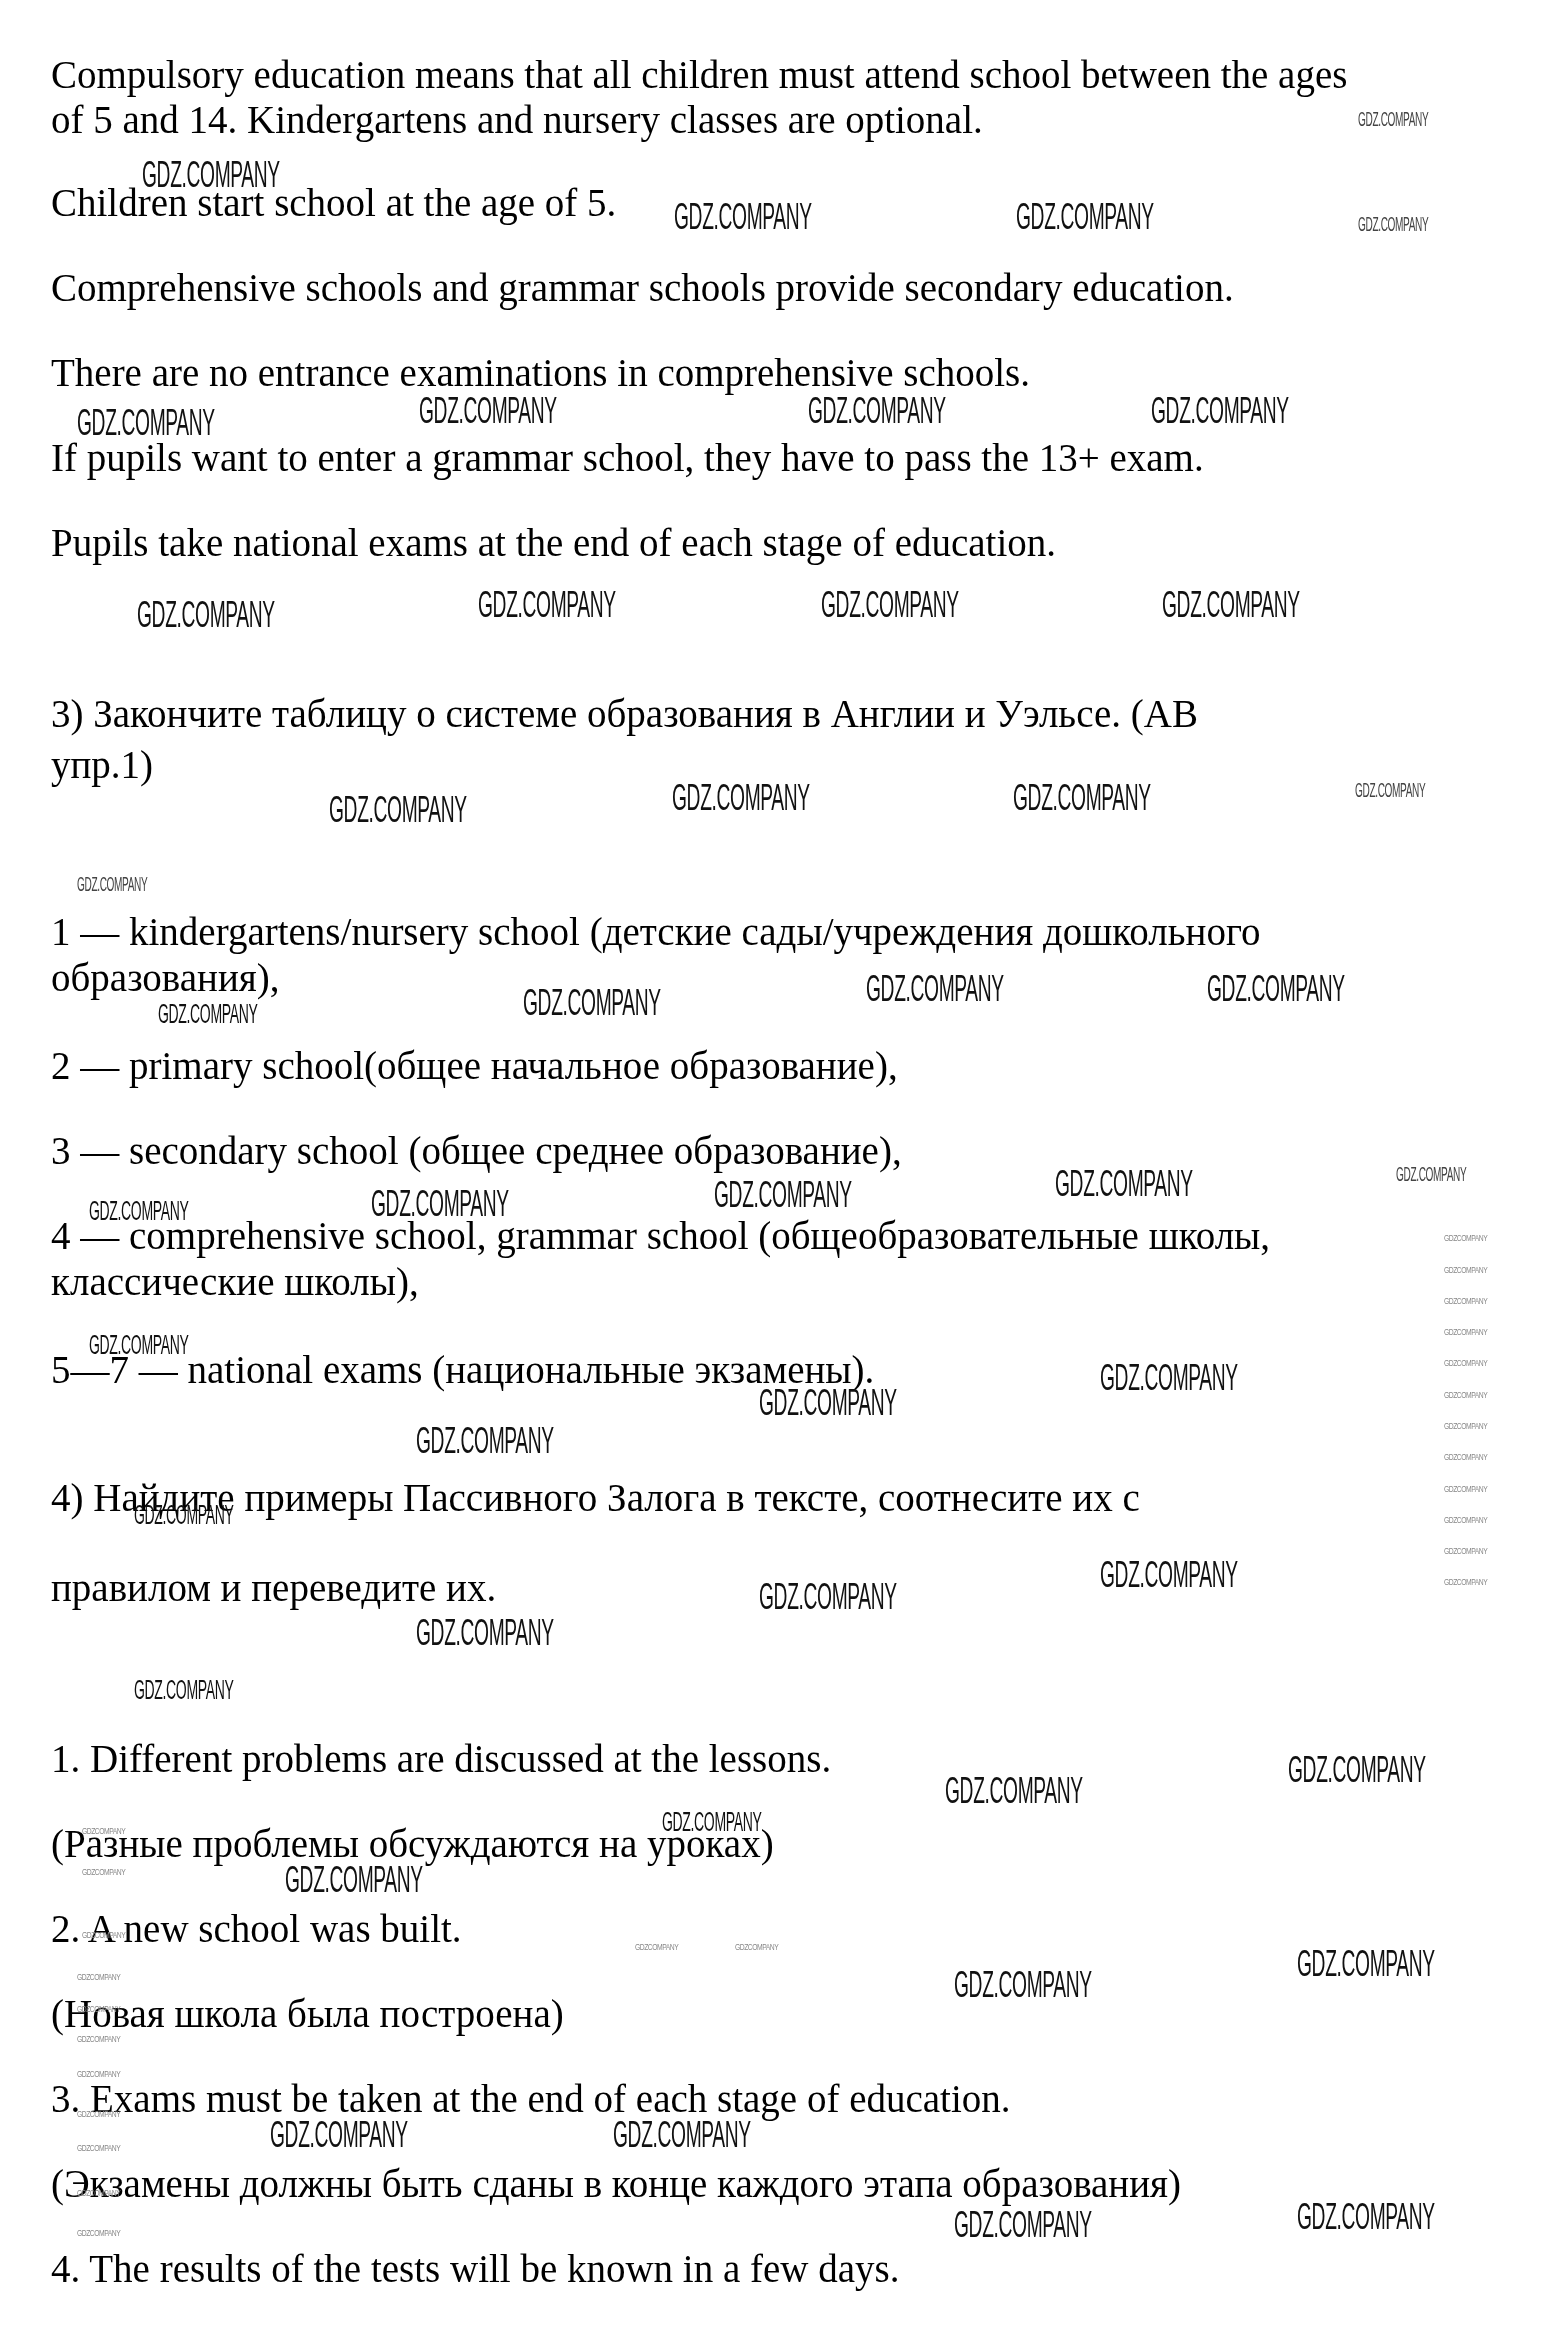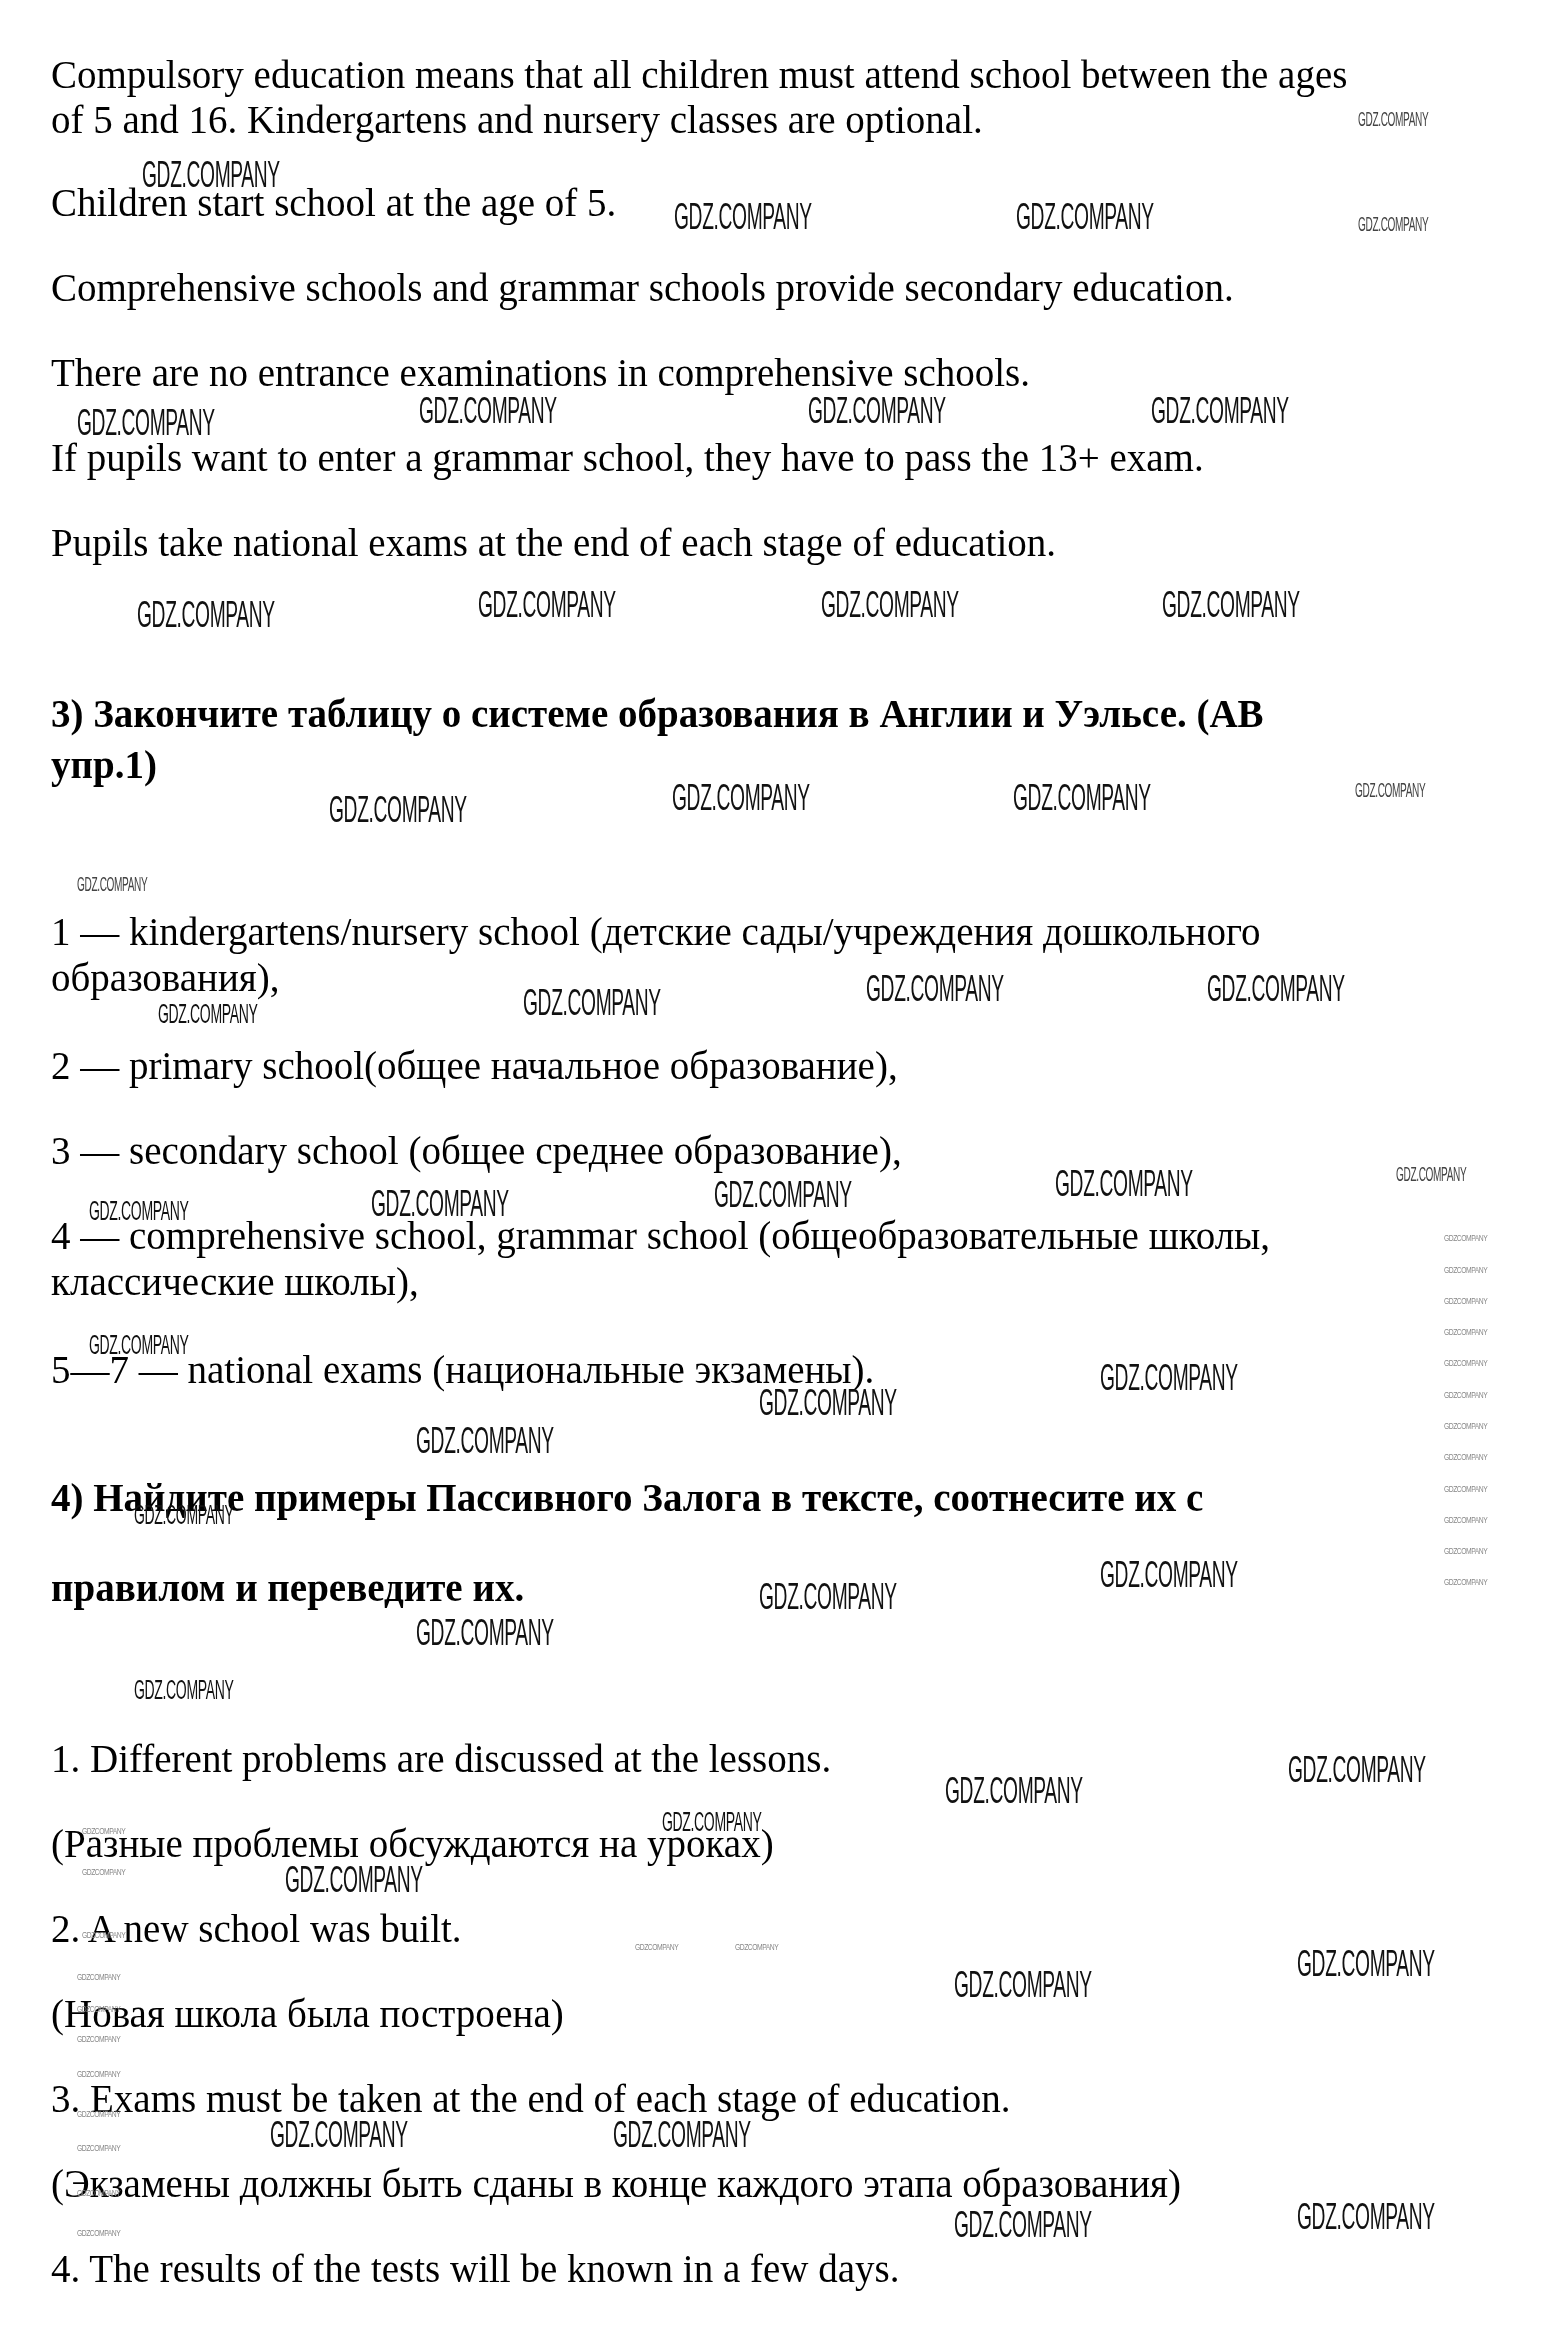--- a/index.html
+++ b/index.html
@@ -2,37 +2,37 @@
 <html style="font-size:12px"><head>
 <meta charset="utf-8">
 <style>
   html, body { margin: 0; padding: 0; background: #ffffff; }
   body { width: 1561px; height: 2342px; position: relative; overflow: hidden; color: #000; }
   .line {
     position: absolute; left: 51px; white-space: nowrap;
     font-family: "Liberation Serif", serif; font-size: 39px; line-height: 39px;
     color: #000;
   }
-  .bold { font-weight: bold; }
+  .bold { font-weight: normal; }
   .wm {
     position: absolute; white-space: nowrap;
     font-family: "Liberation Sans", sans-serif; font-weight: normal;
     color: #111; transform-origin: 0 0; transform: scaleX(0.52);
     letter-spacing: -0.7px; line-height: 1;
   }
   .wm.lg { font-size: 37px; }
   .wm.md { font-size: 27px; }
   .wm.sm { font-size: 19.4px; color: #444; }
   .wm.xs { font-size: 9.7px; color: #888; transform: scaleX(0.7); }
 </style>
 </head>
 <body>
 
 <div class="line" style="top:55px">Compulsory education means that all children must attend school between the ages</div>
-<div class="line" style="top:100px">of 5 and 16. Kindergartens and nursery classes are optional.</div>
+<div class="line" style="top:100px">of 5 and 14. Kindergartens and nursery classes are optional.</div>
 <div class="line" style="top:183px">Children start school at the age of 5.</div>
 <div class="line" style="top:268px">Comprehensive schools and grammar schools provide secondary education.</div>
 <div class="line" style="top:353px">There are no entrance examinations in comprehensive schools.</div>
 <div class="line" style="top:438px">If pupils want to enter a grammar school, they have to pass the 13+ exam.</div>
 <div class="line" style="top:523px">Pupils take national exams at the end of each stage of education.</div>
 
 <div class="line bold" style="top:694px">3) Закончите таблицу о системе образования в Англии и Уэльсе. (AB</div>
 <div class="line bold" style="top:745px">упр.1)</div>
 
 <div class="line" style="top:912px">1 — kindergartens/nursery school (детские сады/учреждения дошкольного</div>

